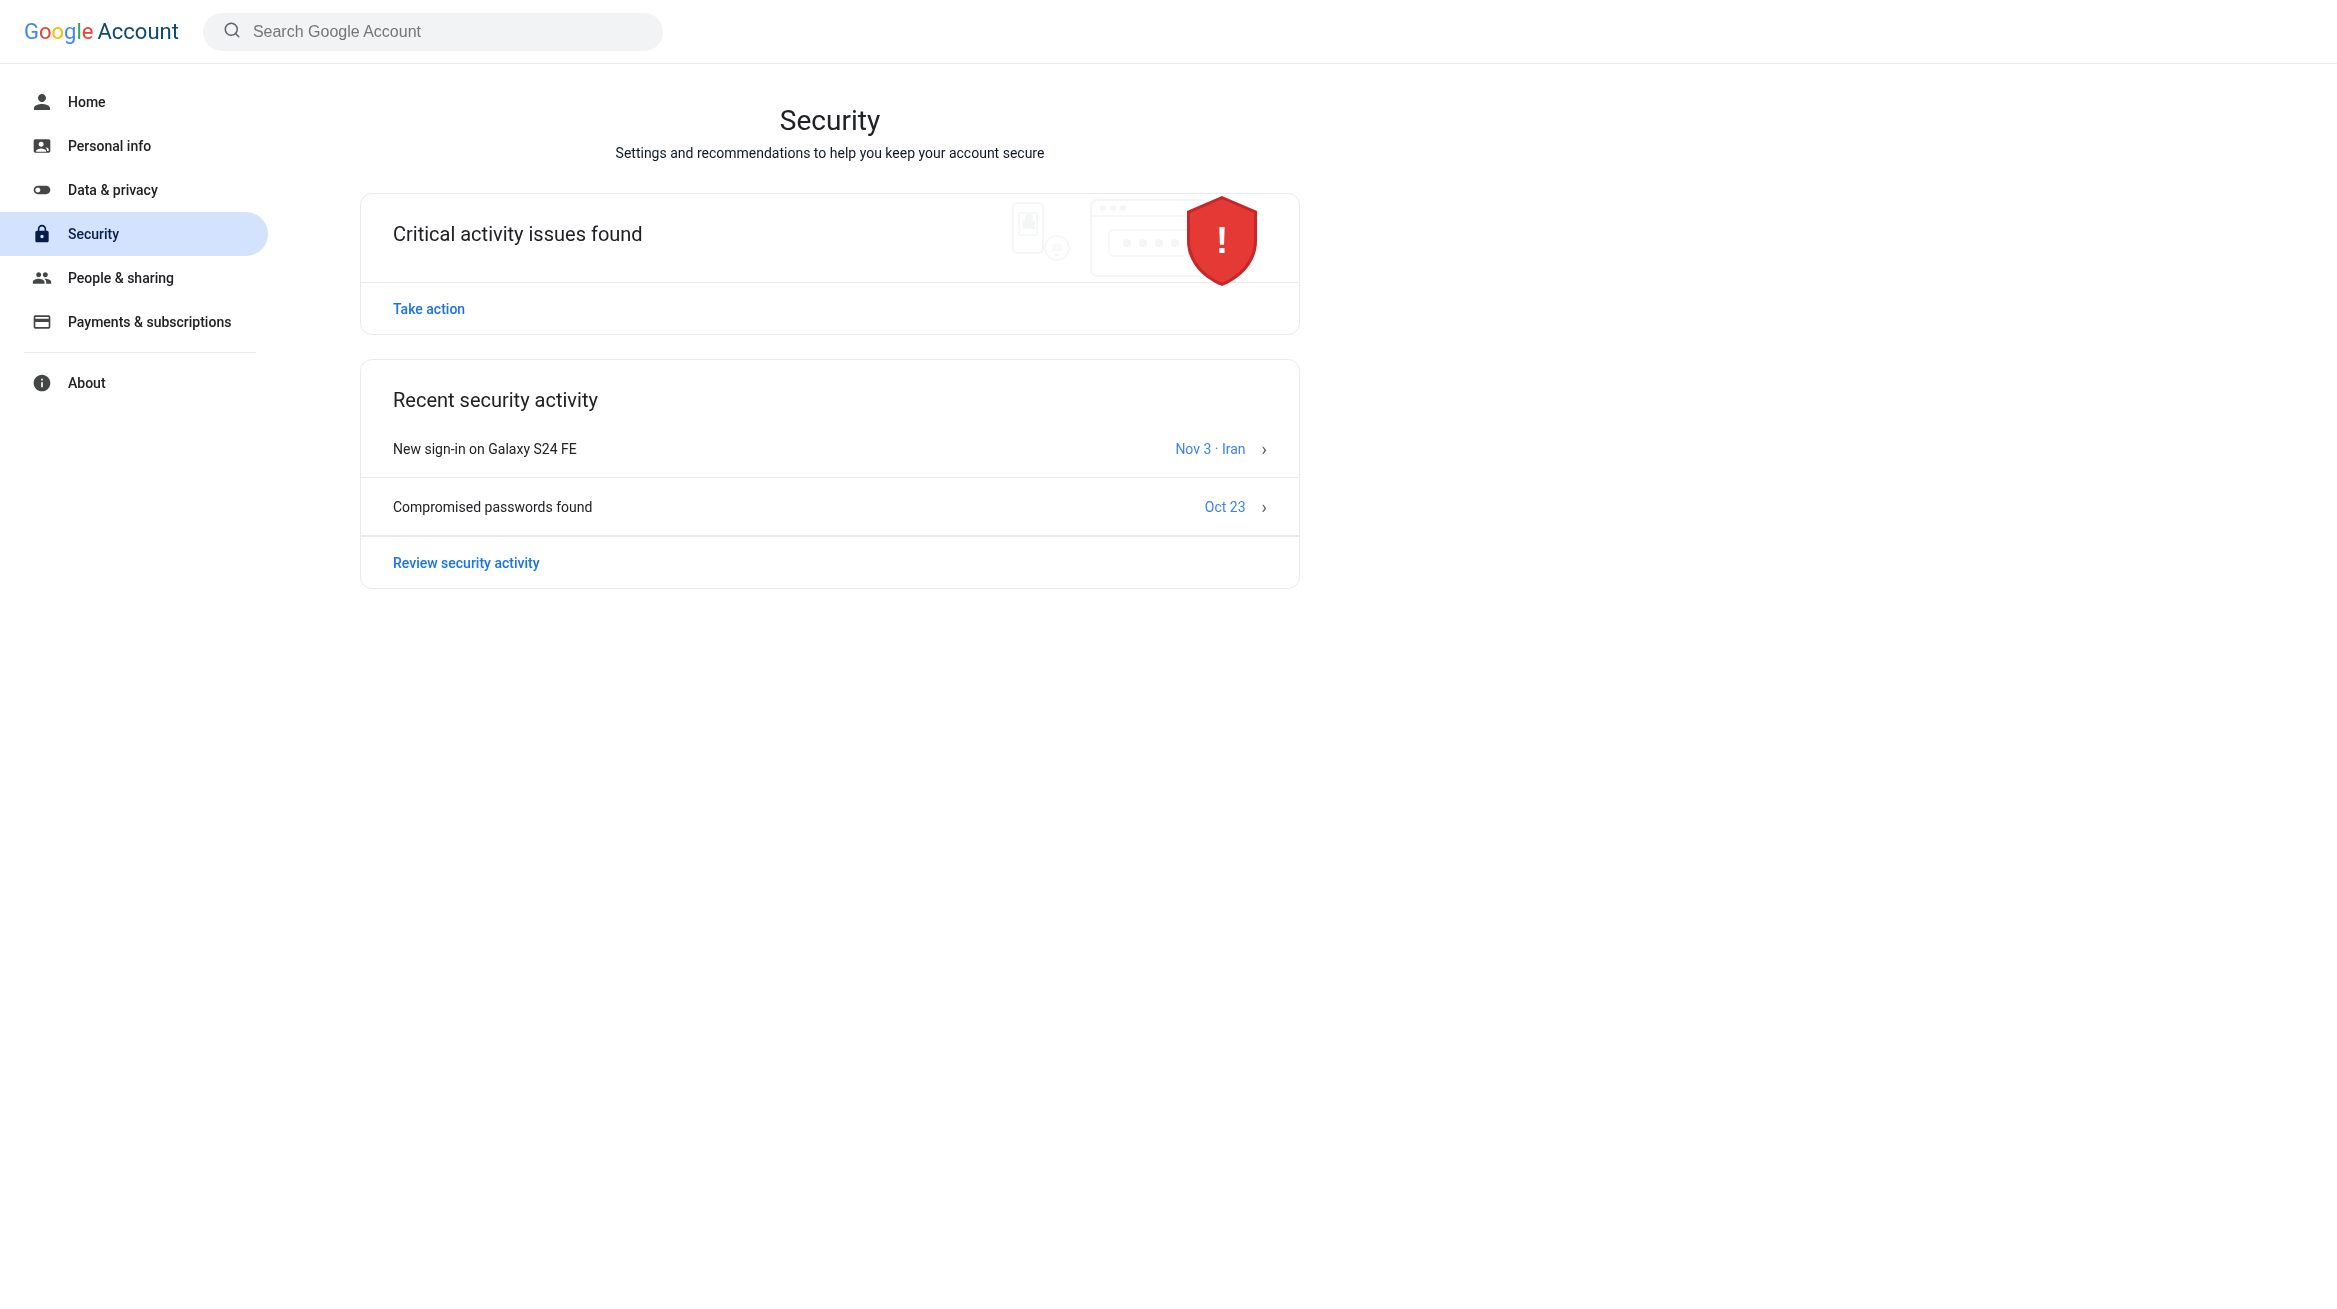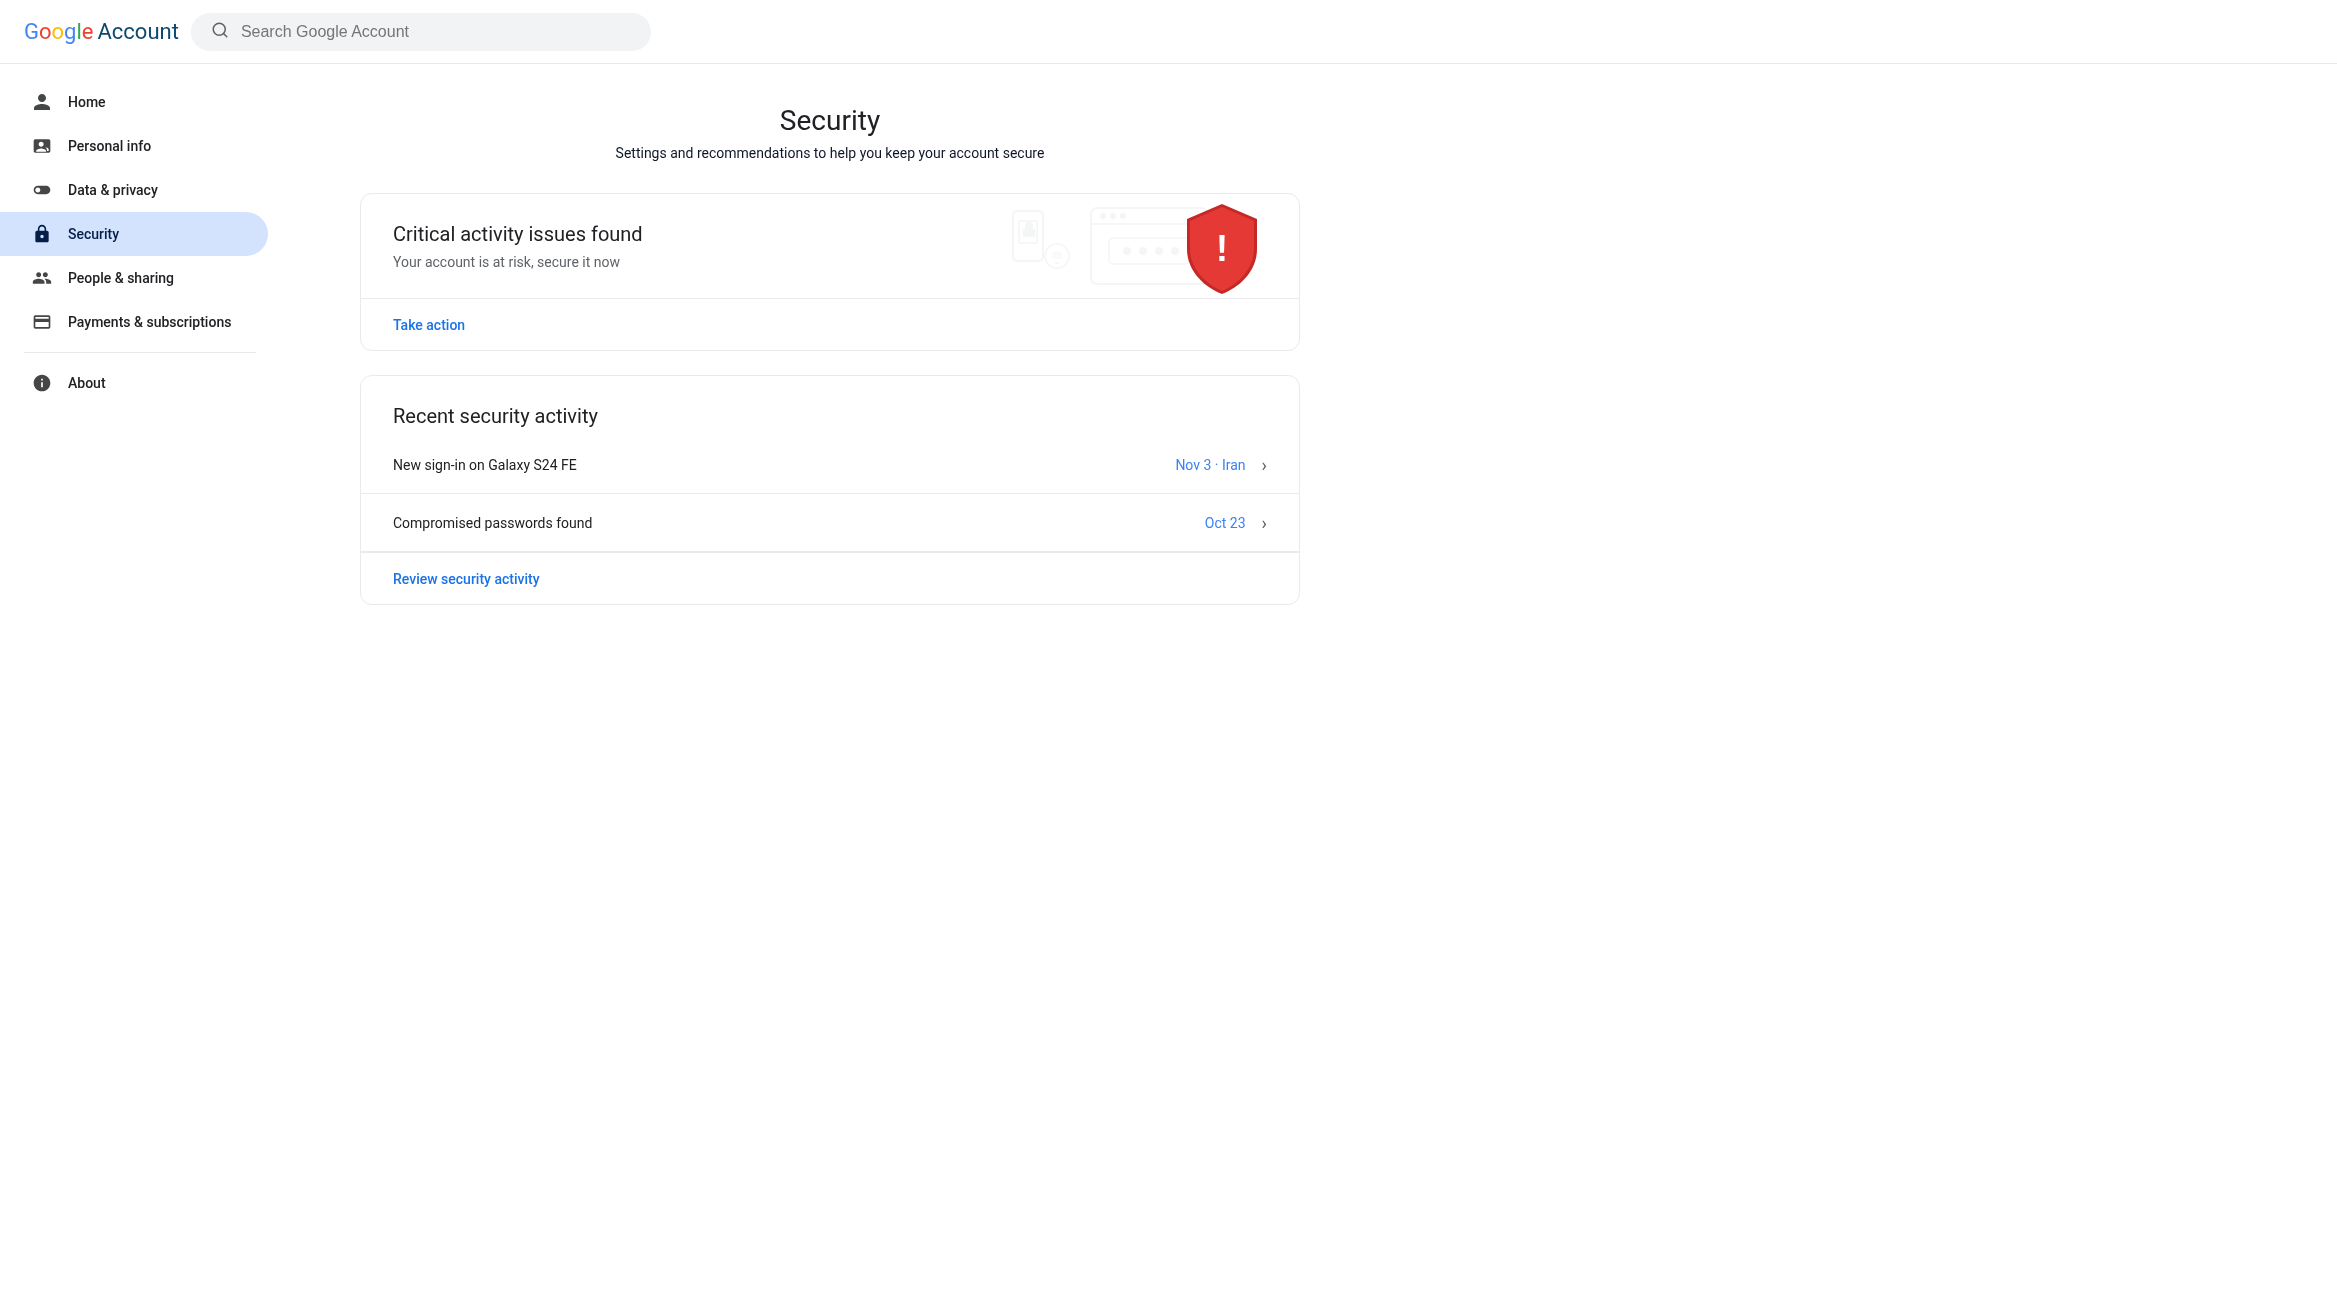--- a/index.html
+++ b/index.html
@@ -10,21 +10,21 @@
       min-height: 100vh;
     }
 
     
     .header {
       display: flex;
       align-items: center;
       padding: 8px 24px;
       height: 64px;
       border-bottom: 1px solid #e8eaed;
-      gap: 12px;
+      gap: 24px;
     }
     .logo {
       display: flex;
       align-items: center;
       gap: 4px;
       white-space: nowrap;
       text-decoration: none;
     }
     .logo-google {
       font-size: 22px;
@@ -306,21 +306,20 @@
     </div>
   </nav>
 
   <main class="main">
     <h1 class="page-title">Security</h1>
     <p class="page-subtitle">Settings and recommendations to help you keep your account secure</p>
 
     <div class="card">
       <div class="card-body">
         <h2 class="card-title">Critical activity issues found</h2>
-        <p class="card-description">Your account is at risk, secure it now</p>
 
         <div class="security-illustration">
 
           <div class="bg-devices">
             <svg width="80" height="90" viewBox="0 0 80 90" fill="none" opacity="0.35">
 
               <rect x="8" y="10" width="30" height="50" rx="4" stroke="#9aa0a6" stroke-width="2" fill="white"></rect>
               <rect x="14" y="20" width="18" height="22" rx="2" stroke="#9aa0a6" stroke-width="1.5" fill="none"></rect>
 
               <path d="M20 28h8v-3a4 4 0 0 0-8 0v3zm-2 0v8h12v-8H18z" fill="#9aa0a6"></path>

